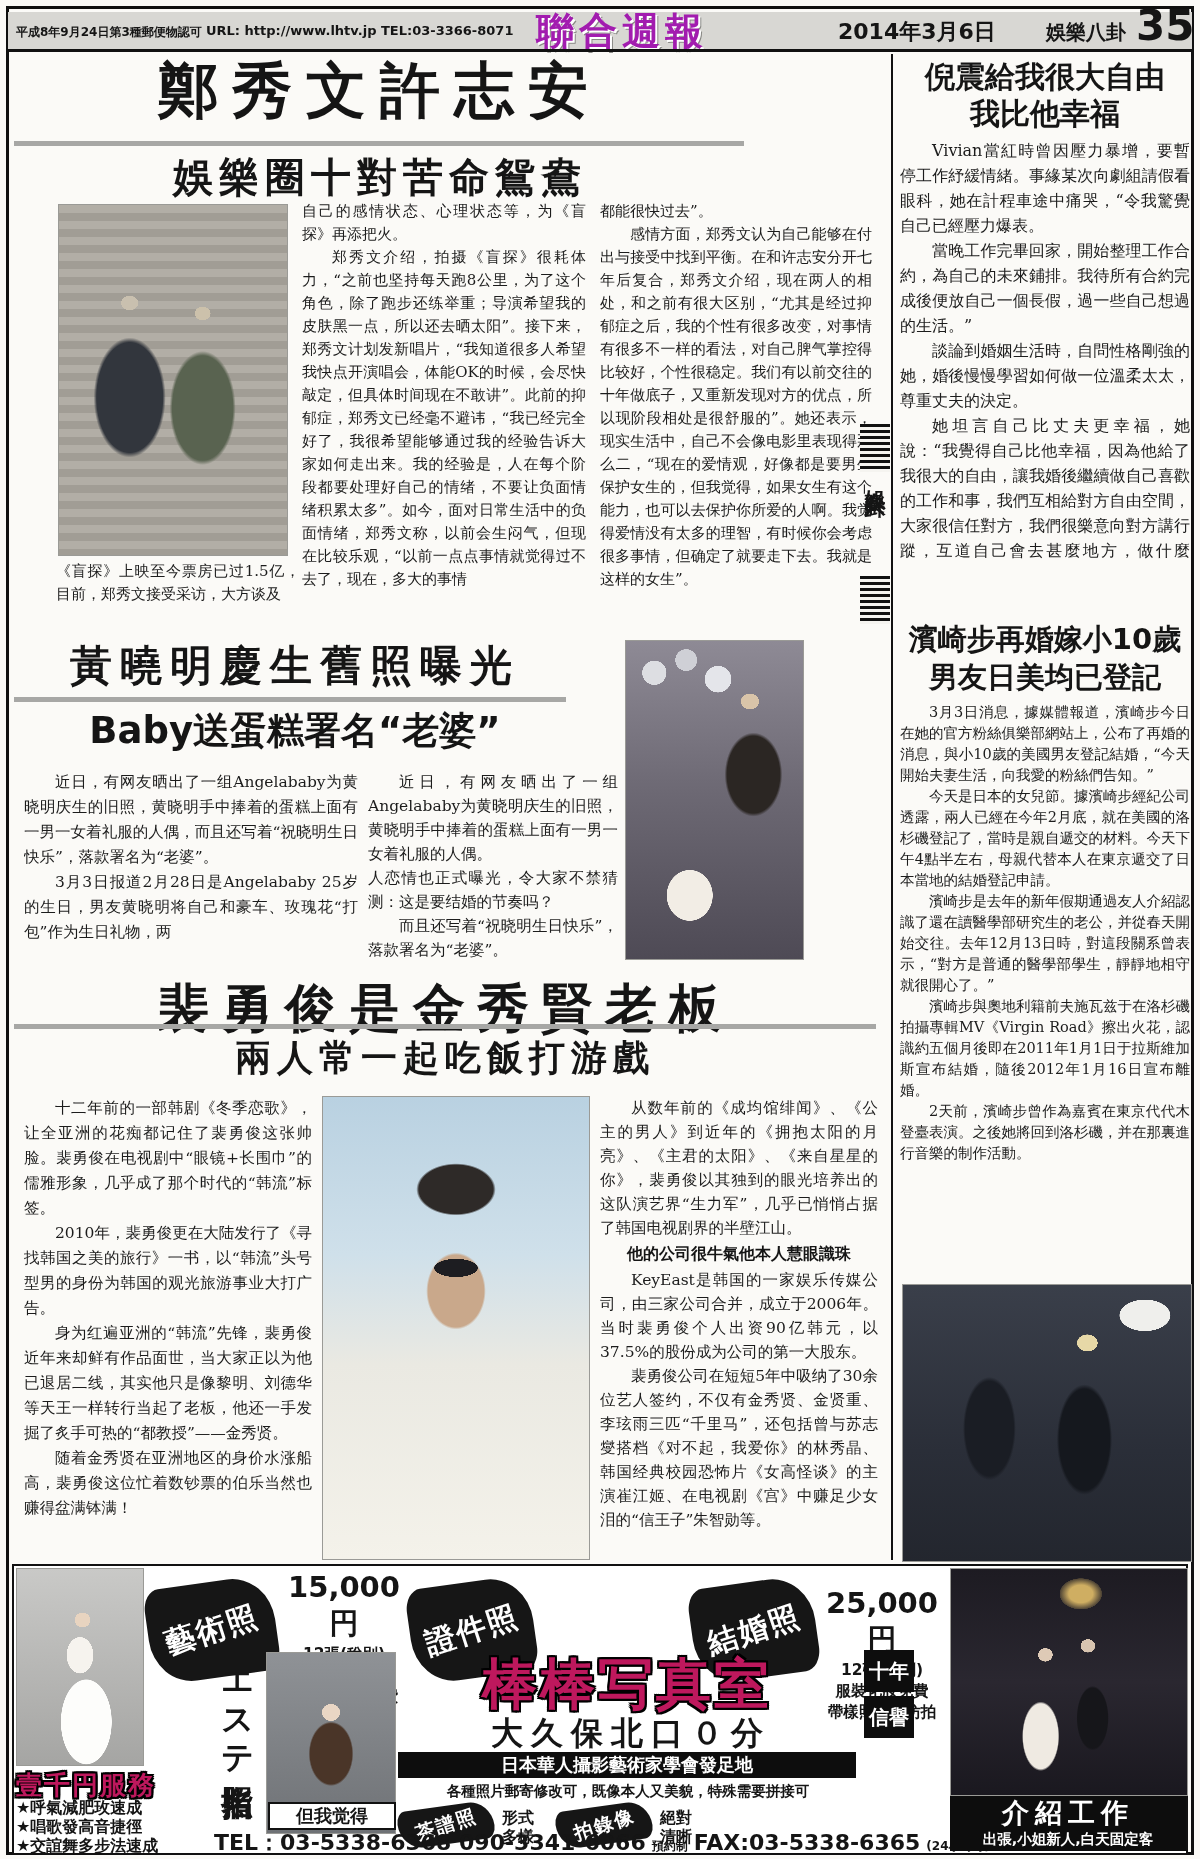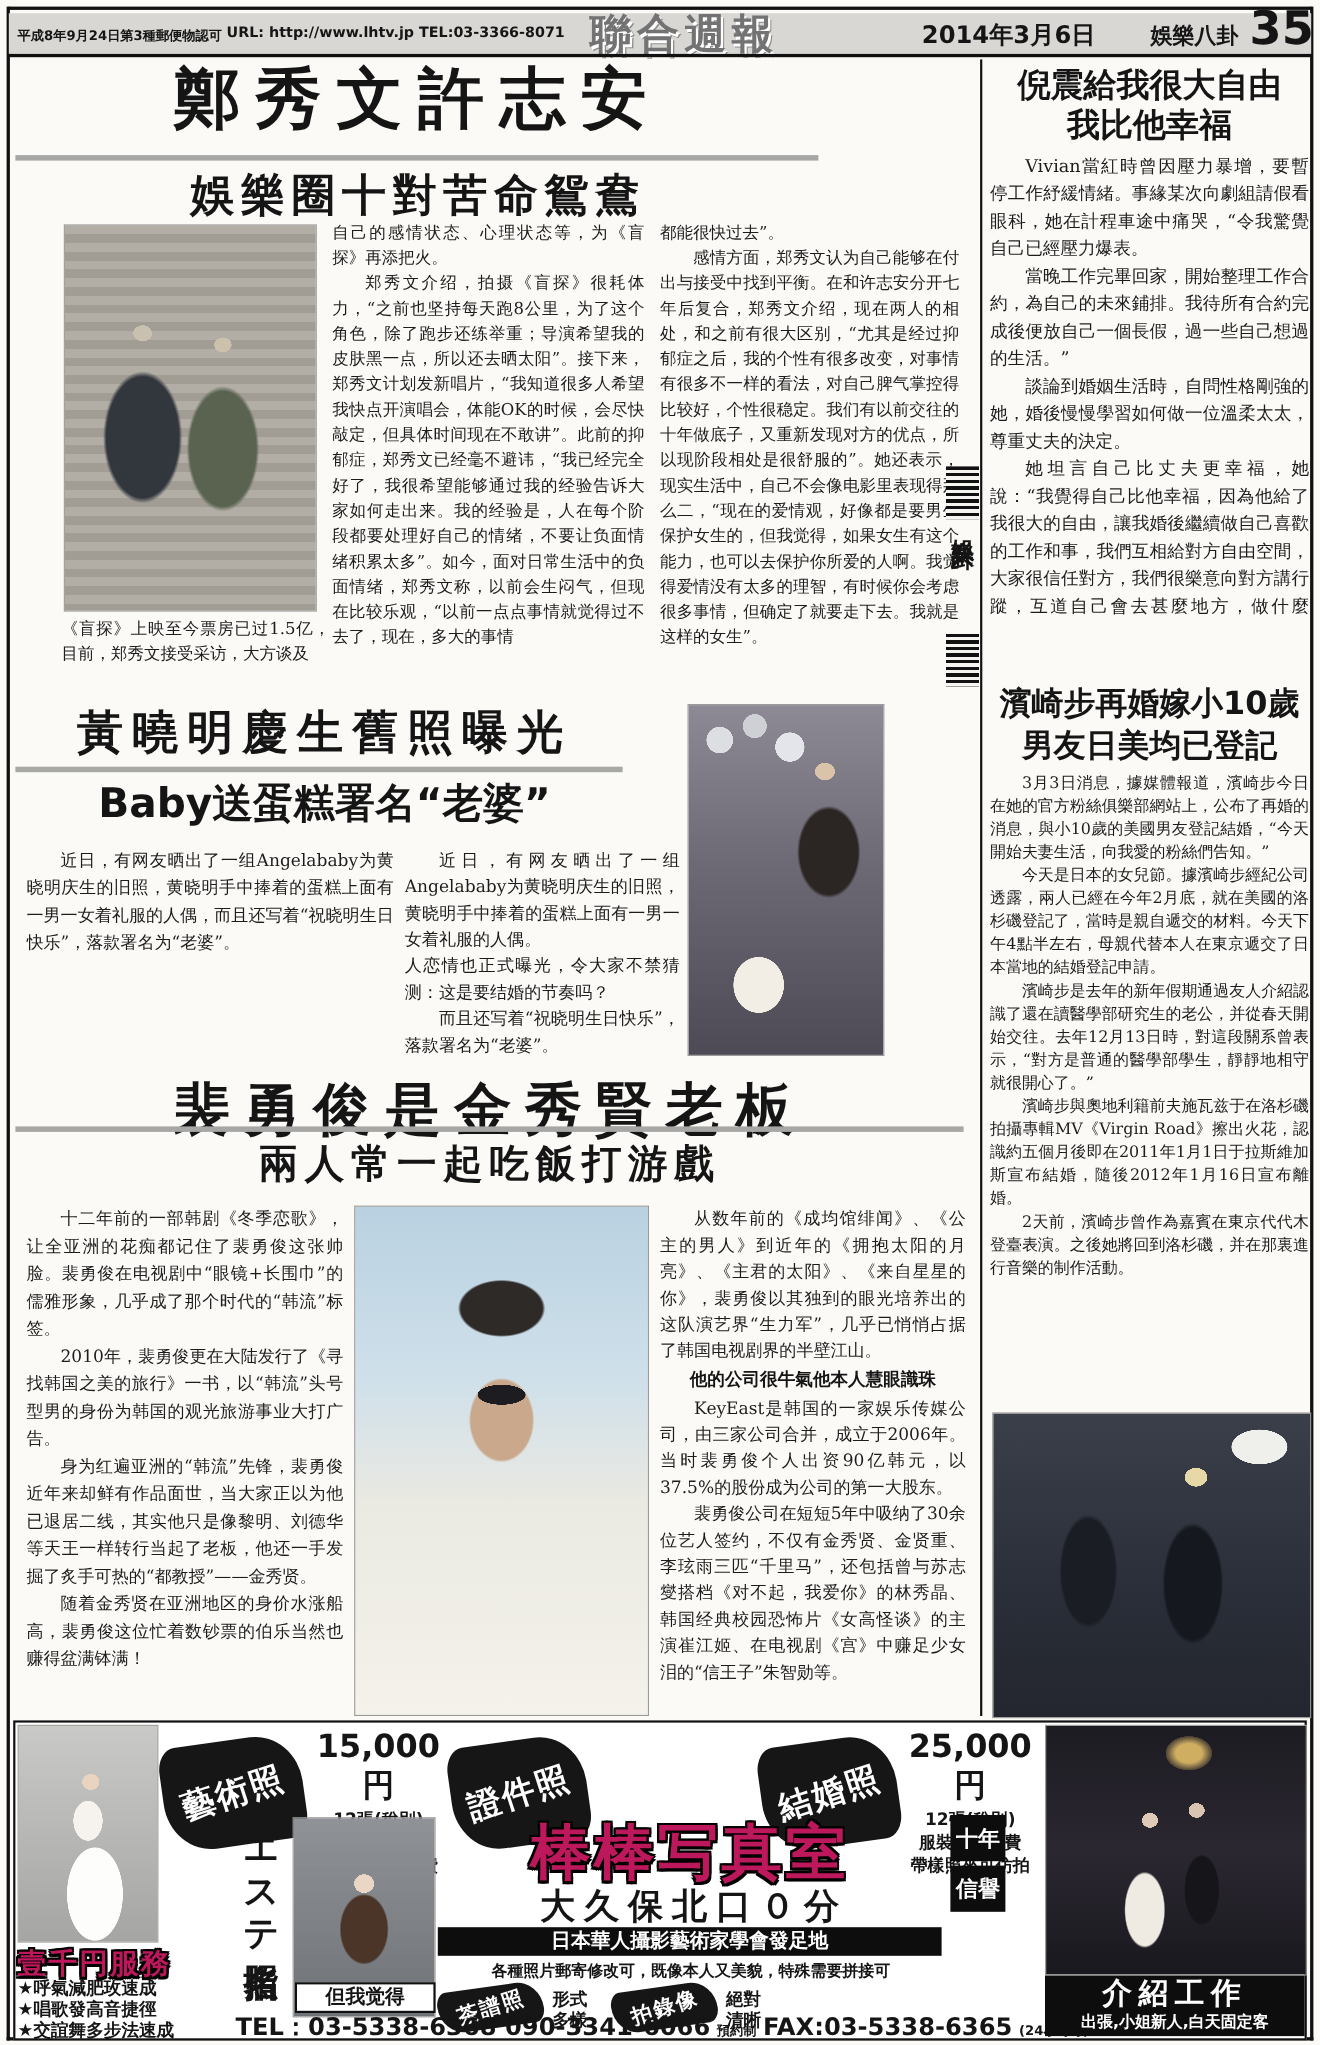--- a/index.html
+++ b/index.html
@@ -3,21 +3,21 @@
 <meta charset="utf-8">
 <style>
   html,body{margin:0;padding:0;background:#e9e8e4;}
   #page{position:relative;width:1200px;height:1859px;margin:0 auto;background:#fbfaf7;overflow:hidden;
         font-family:"DejaVu Sans","Liberation Sans",sans-serif;color:#151515;}
   .abs{position:absolute;}
   .frame{position:absolute;background:#101010;}
   
   .hbar{position:absolute;left:8px;top:12px;width:1184px;height:37px;background:#d8d7d3;}
   .small-b{font-size:12px;font-weight:bold;}
-  .masthead{font-size:38px;font-weight:900;letter-spacing:5px;color:#737373;
+  .masthead{font-size:38px;font-weight:900;letter-spacing:5px;color:#a21caf;
             text-shadow:2px 2px 0 #ffffff,3px 3px 0 #8a8a86;}
   .pagenum{font-size:42px;font-weight:900;}
   
   .grule{position:absolute;height:5px;background:#a7a7a5;}
   .krule{position:absolute;background:#111;}
   
   .cal{font-family:"DejaVu Serif","Liberation Serif",serif;font-weight:900;text-align:center;}
   .hl{font-weight:900;text-align:center;}
   
   .col{position:absolute;overflow:hidden;}
@@ -150,20 +150,21 @@
     <p class="p">濱崎步與奧地利籍前夫施瓦兹于在洛杉磯拍攝專輯MV《Virgin Road》擦出火花，認識約五個月後即在2011年1月1日于拉斯維加斯宣布結婚，隨後2012年1月16日宣布離婚。</p>
     <p class="p">2天前，濱崎步曾作為嘉賓在東京代代木登臺表演。之後她將回到洛杉磯，并在那裏進行音樂的制作活動。</p>
   </div>
   <div class="photo ph-hs" style="left:902px;top:1284px;width:288px;height:276px;"></div>
 
   <div class="abs cal" style="left:30px;top:638px;width:530px;font-size:42px;letter-spacing:8px;">黃曉明慶生舊照曝光</div>
   <div class="grule" style="left:14px;top:697px;width:552px;"></div>
   <div class="abs hl" style="left:40px;top:706px;width:510px;font-size:37px;font-weight:800;">Baby送蛋糕署名“老婆”</div>
   <div class="col sB" style="left:24px;top:770px;width:334px;height:192px;">
     <p class="p">近日，有网友晒出了一组Angelababy为黄晓明庆生的旧照，黄晓明手中捧着的蛋糕上面有一男一女着礼服的人偶，而且还写着“祝晓明生日快乐”，落款署名为“老婆”。</p>
+    <p class="p">3月3日报道2月28日是Angelababy 25岁的生日，男友黄晓明将自己和豪车、玫瑰花“打包”作为生日礼物，两</p>
   </div>
   <div class="col sC" style="left:368px;top:770px;width:250px;height:200px;">
     <p class="p">近日，有网友晒出了一组Angelababy为黄晓明庆生的旧照，黄晓明手中捧着的蛋糕上面有一男一女着礼服的人偶。</p>
     <p class="p noind">人恋情也正式曝光，令大家不禁猜测：这是要结婚的节奏吗？</p>
     <p class="p">而且还写着“祝晓明生日快乐”，落款署名为“老婆”。</p>
   </div>
   <div class="photo ph-hxm" style="left:625px;top:640px;width:177px;height:318px;"></div>
 
   <div class="abs hl" style="left:15px;top:958px;width:860px;font-size:52px;letter-spacing:12px;margin-top:16px;">裴勇俊是金秀賢老板</div>
   <div class="grule" style="left:14px;top:1024px;width:862px;"></div>
@@ -197,21 +198,21 @@
   </div>
 
   <div class="ribbon" style="left:410px;top:1582px;width:124px;height:96px;">
     <span style="font-size:30px;">證件照</span>
   </div>
 
   <div class="ribbon" style="left:692px;top:1582px;width:124px;height:96px;">
     <span style="font-size:30px;">結婚照</span>
   </div>
   <div class="abs" style="left:820px;top:1570px;width:124px;text-align:center;">
-    <div class="pricebig" style="font-size:29px;">25,000円</div>
+    <div class="pricebig" style="font-size:29px;margin-top:16px;">25,000円</div>
     <div class="adline" style="font-size:15.5px;line-height:21px;">12張(稅別)</div>
     <div class="adline" style="font-size:15.5px;line-height:21px;">服裝化妝免費</div>
     <div class="adline" style="font-size:15.5px;line-height:21px;">帶樣照來可仿拍</div>
   </div>
 
   <div class="photo ph-couple" style="left:950px;top:1568px;width:236px;height:226px;"></div>
 
   <div class="abs outline" style="left:16px;top:1768px;width:196px;font-size:26px;letter-spacing:2px;">壹千円服務</div>
   <div class="abs" style="left:16px;top:1798px;width:200px;">
     <div class="adline" style="font-size:16px;line-height:19px;">★呼氣減肥玫速成</div>

